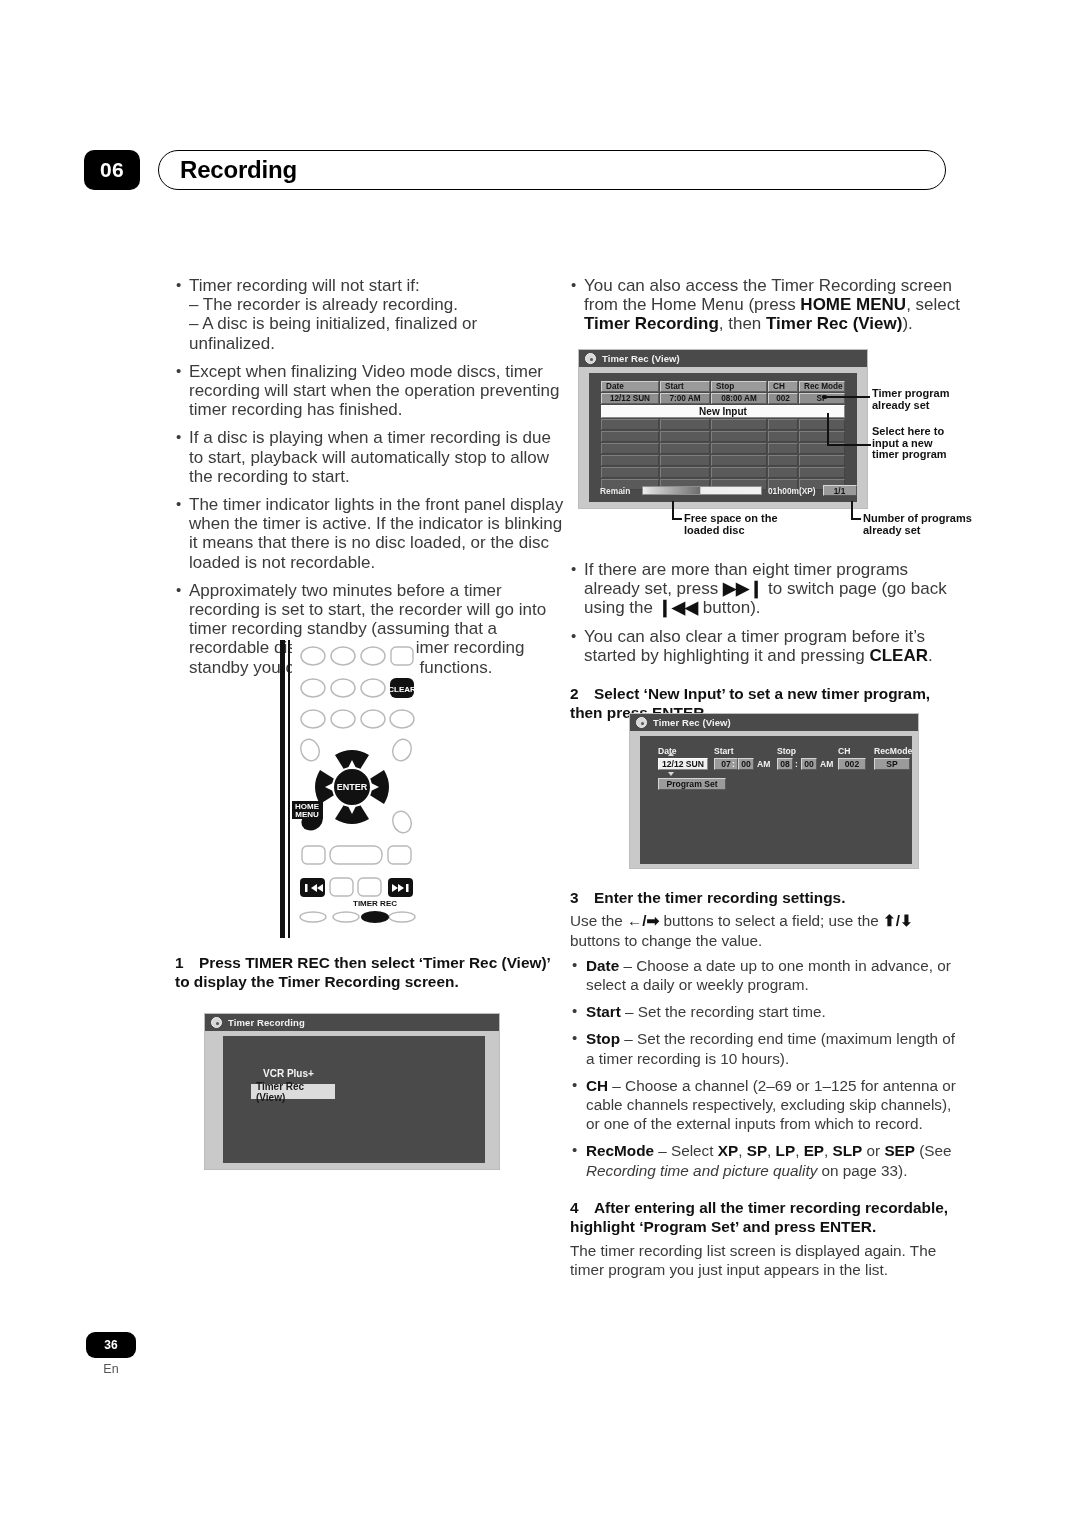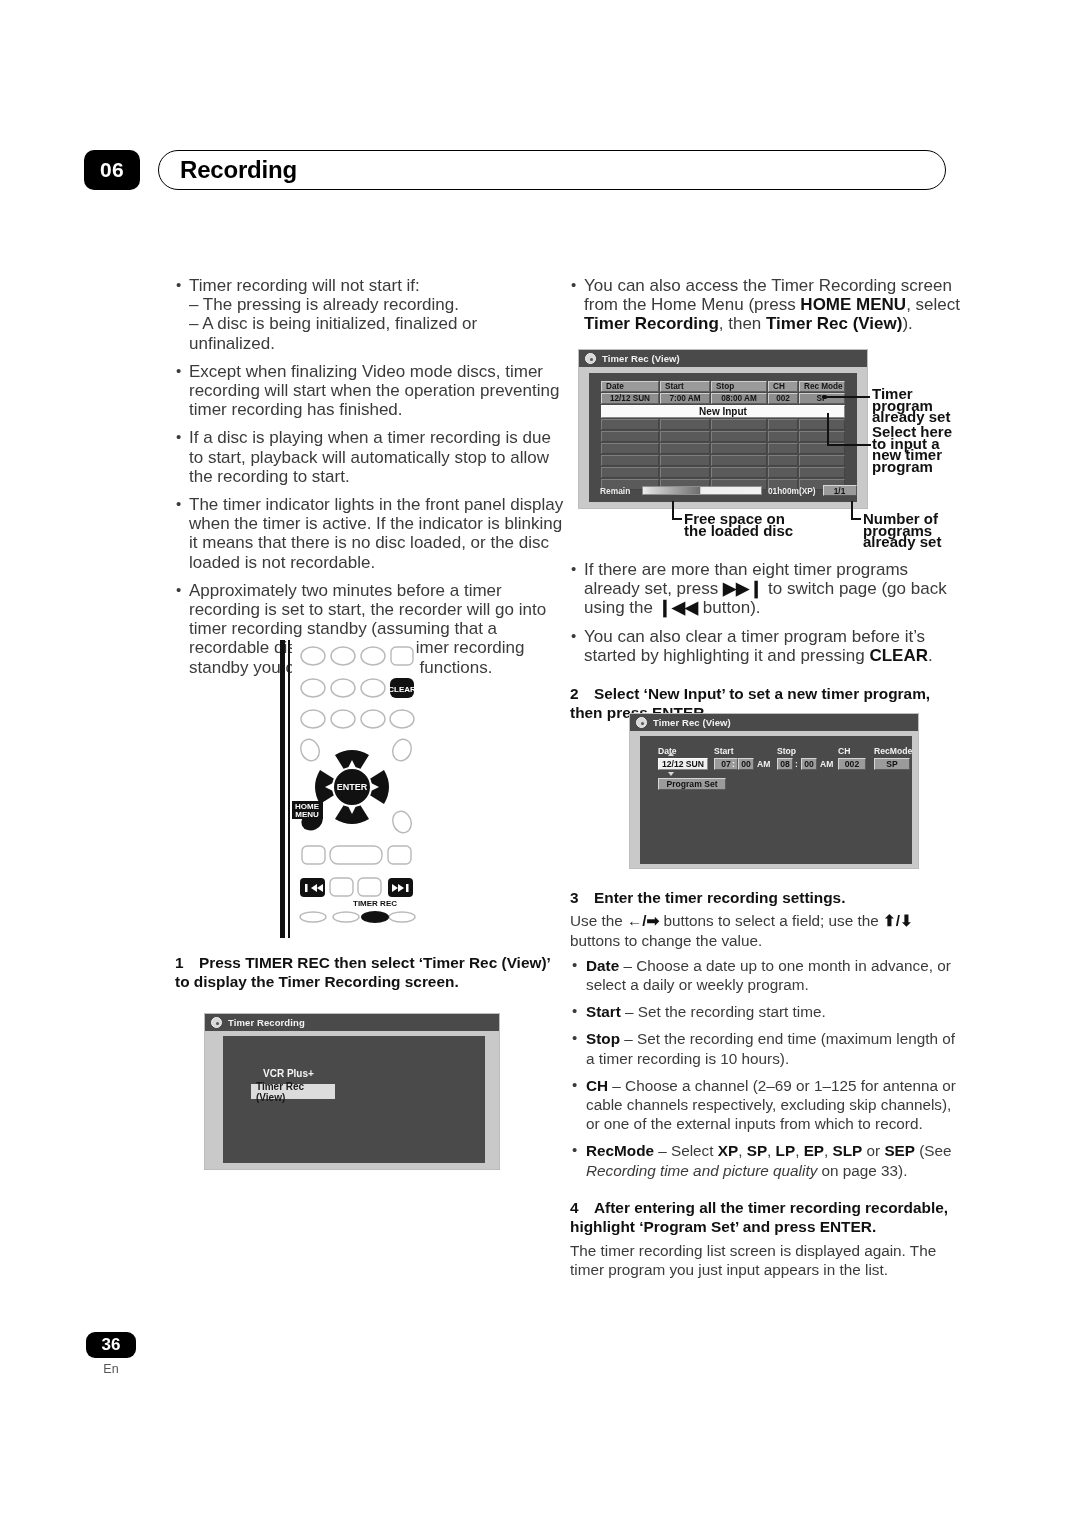--- a/index.html
+++ b/index.html
@@ -146,49 +146,49 @@
   .ps-arrow-dn { border-top:4px solid #d9d9d9; left:28px; top:36px; }
   .ps-progset {
     position:absolute; left:18px; top:42px; width:68px; height:12px;
     background:#9b9b9b; color:#111; font-size:8.6px; font-weight:bold;
     display:flex; align-items:center; justify-content:center;
     border-top:1px solid #d5d5d5; border-left:1px solid #d5d5d5;
     border-right:1px solid #5a5a5a; border-bottom:1px solid #5a5a5a;
   }
 
   
-  .callout { position:absolute; font-size:15px; line-height:11.6px; font-weight:bold; color:#111; }
+  .callout { position:absolute; font-size:11px; line-height:11.6px; font-weight:bold; color:#111; }
   .lead { position:absolute; background:#111; }
 
   
   #remote { position:absolute; left:280px; top:640px; width:136px; height:298px; }
 
   
   .footer { position:absolute; left:86px; top:1332px; }
   .pg-badge {
     width:50px; height:26px; background:#000; border-radius:9px; color:#fff;
-    font-size:17px; font-weight:bold; display:flex; align-items:center; justify-content:center;
+    font-size:12px; font-weight:bold; display:flex; align-items:center; justify-content:center;
   }
   .pg-lang { margin-top:4px; text-align:center; width:50px; font-size:12.5px; color:#555; }
 </style>
 </head>
 <body>
 
 <div class="page-header">
   <div class="chap-badge">06</div>
   <div class="chap-pill"></div>
   <div class="chap-title">Recording</div>
 </div>
 
 <div class="col col-left">
 
   <ul class="bullets">
     <li>
       <span>Timer recording will not start if:</span>
-      <span class="subdash">– The pressing is already recording.</span>
+      <span class="subdash">– The recorder is already recording.</span>
       <span class="subdash">– A disc is being initialized, finalized or unfinalized.</span>
     </li>
     <li><span>Except when finalizing Video mode discs, timer recording will start when the operation preventing timer recording has finished.</span></li>
     <li><span>If a disc is playing when a timer recording is due to start, playback will automatically stop to allow the recording to start.</span></li>
     <li><span>The timer indicator lights in the front panel display when the timer is active. If the indicator is blinking it means that there is no disc loaded, or the disc loaded is not recordable.</span></li>
     <li><span>Approximately two minutes before a timer recording is set to start, the recorder will go into timer recording standby (assuming that a recordable disc is loaded). In timer recording standby you cannot use some functions.</span></li>
   </ul>
 
 </div>
 

